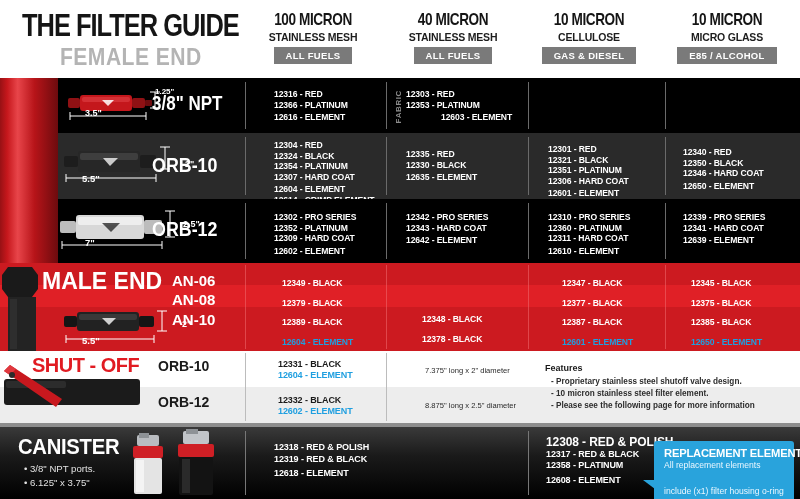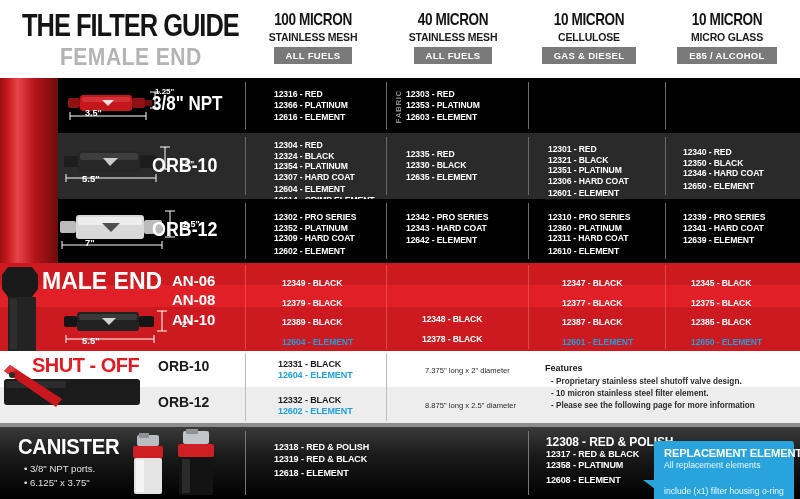--- a/index.html
+++ b/index.html
@@ -169,21 +169,21 @@
     <div class="cell dark" style="left:274px; top:11px;">
       <div class="pn">12316 - RED</div>
       <div class="pn">12366 - PLATINUM</div>
       <div class="pn elem" style="margin-top:2px;">12616 - ELEMENT</div>
     </div>
 
     <div class="fabric-tag" style="left:394px; top:12px;">FABRIC</div>
     <div class="cell dark" style="left:406px; top:11px;">
       <div class="pn">12303 - RED</div>
       <div class="pn">12353 - PLATINUM</div>
-      <div class="pn elem" style="margin-top:2px;">12603 - ELEMENT</div>
+      <div class="pn elem" style="margin-top:2px;margin-left:35px;">12603 - ELEMENT</div>
     </div>
   </div>
 
   <div class="band dark-b" style="top:133px; height:66px;">
     <div class="leftpanel">
       <div class="bottle"></div>
       <svg class="fitting-img" style="left:60px; top:14px;" width="110" height="30" viewBox="0 0 110 30">
         <rect x="4" y="9" width="14" height="11" rx="2" fill="#1d1d1d"></rect>
         <rect x="18" y="4" width="62" height="21" rx="3" fill="#272727"></rect>
         <rect x="20" y="6" width="58" height="7" rx="2" fill="#4e4e4e" opacity=".6"></rect>

